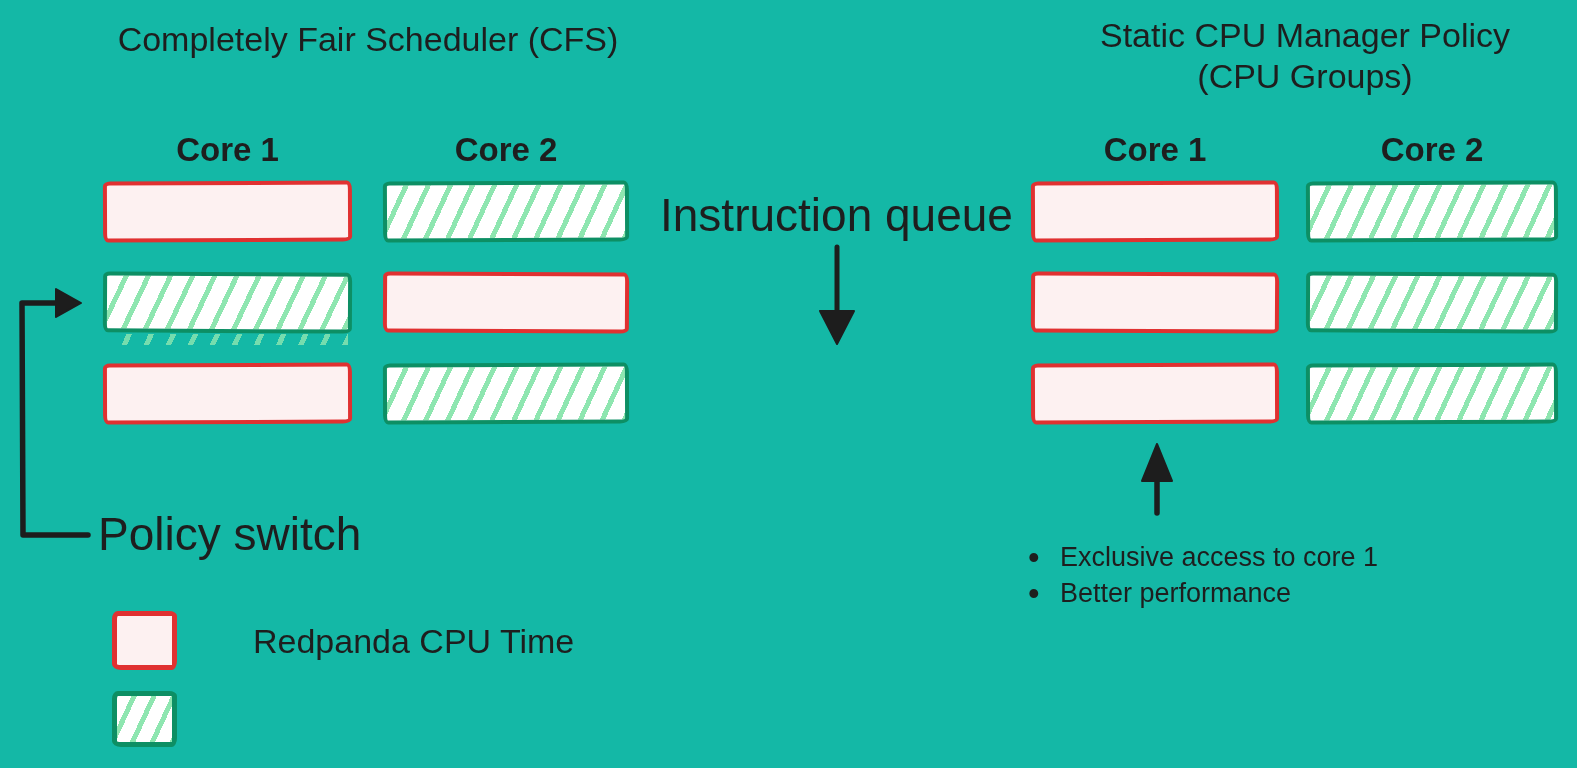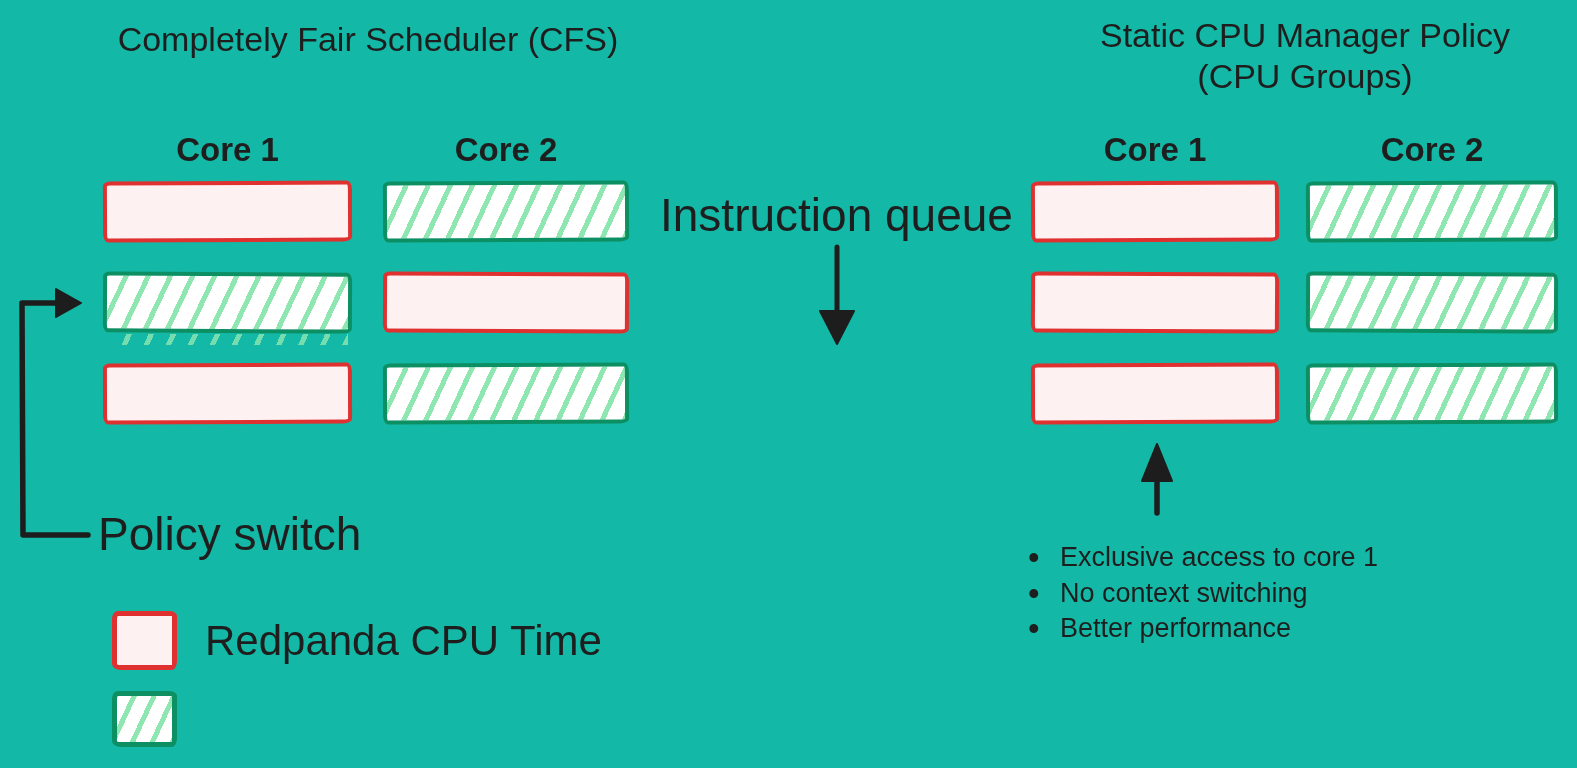--- a/index.html
+++ b/index.html
@@ -68,21 +68,21 @@
     background:var(--redpanda-fill,#fdf1f1);
   }
   .legend-swatch.other{
     height:56px;
     border:5px solid var(--other-border,#0d8f64);
     background-color:#fff;
     background-image:repeating-linear-gradient(115deg,
       rgba(0,0,0,0) 0px, rgba(0,0,0,0) 13px,
       var(--other-hatch,#8ee6b0) 13px, var(--other-hatch,#8ee6b0) 18px);
   }
-  .legend-label{font-size:42px;line-height:40px;white-space:nowrap;}
+  .legend-label{font-size:34px;line-height:40px;white-space:nowrap;margin-left:48px;}
   ul.notes{
     list-style:none;margin:16px;padding:0;
     font-size:27px;line-height:35.5px;
   }
   ul.notes li{
     position:relative;padding-left:36px;white-space:nowrap;
   }
   ul.notes li::before{
     content:"\2022";
     position:absolute;left:4px;top:0;
@@ -154,17 +154,16 @@
       <div class="slot other"></div>
     </div>
 
   <svg class="abs" style="left:1135px;top:441px;" width="44" height="76" viewBox="0 0 44 76">
     <line x1="22" y1="38" x2="22" y2="72" stroke="#1d1d1d" stroke-width="5.5" stroke-linecap="round"></line>
     <polygon points="22,3 7,40 37,40" fill="#1d1d1d" stroke="#1d1d1d" stroke-width="2" stroke-linejoin="round"></polygon>
   </svg>
 
   <ul class="abs notes" style="left:1008px;top:524px;">
     <li>Exclusive access to core 1</li>
-    <li>No context switching</li>
     <li>Better performance</li>
   </ul>
 
 </div>
 
 </body></html>

